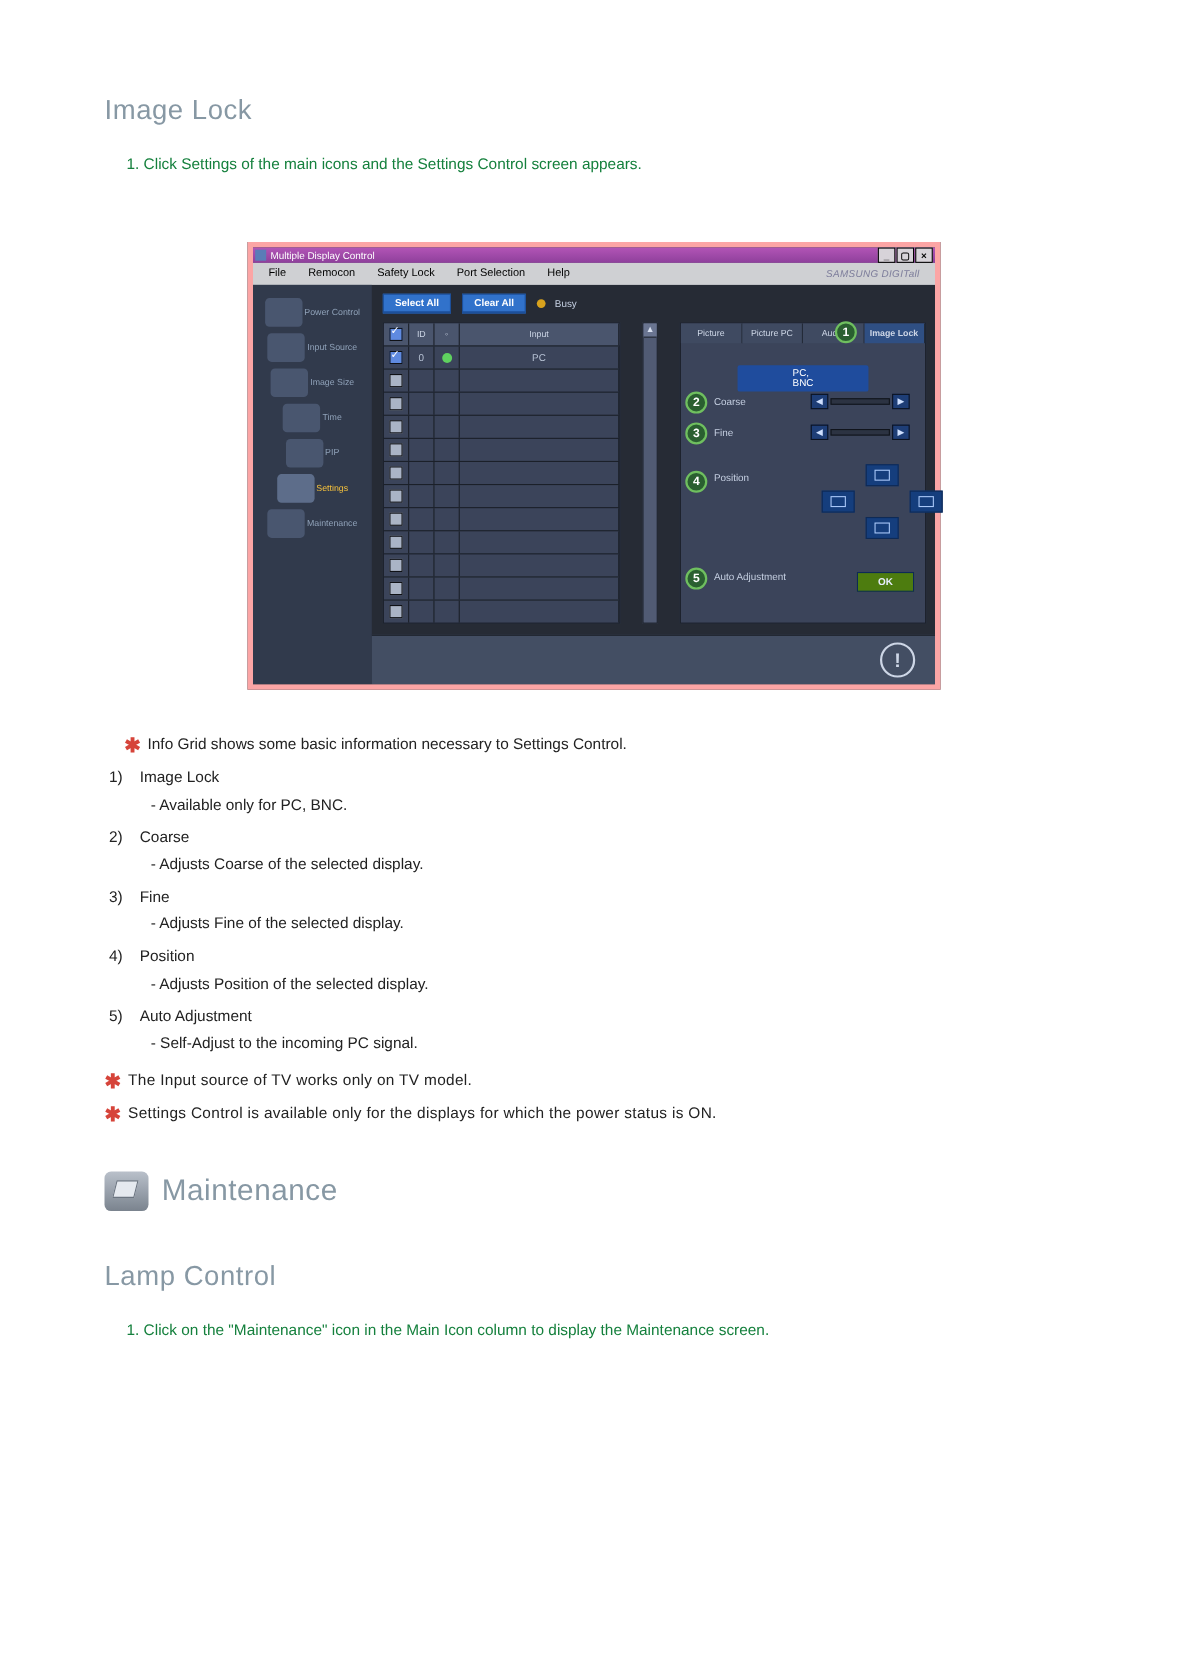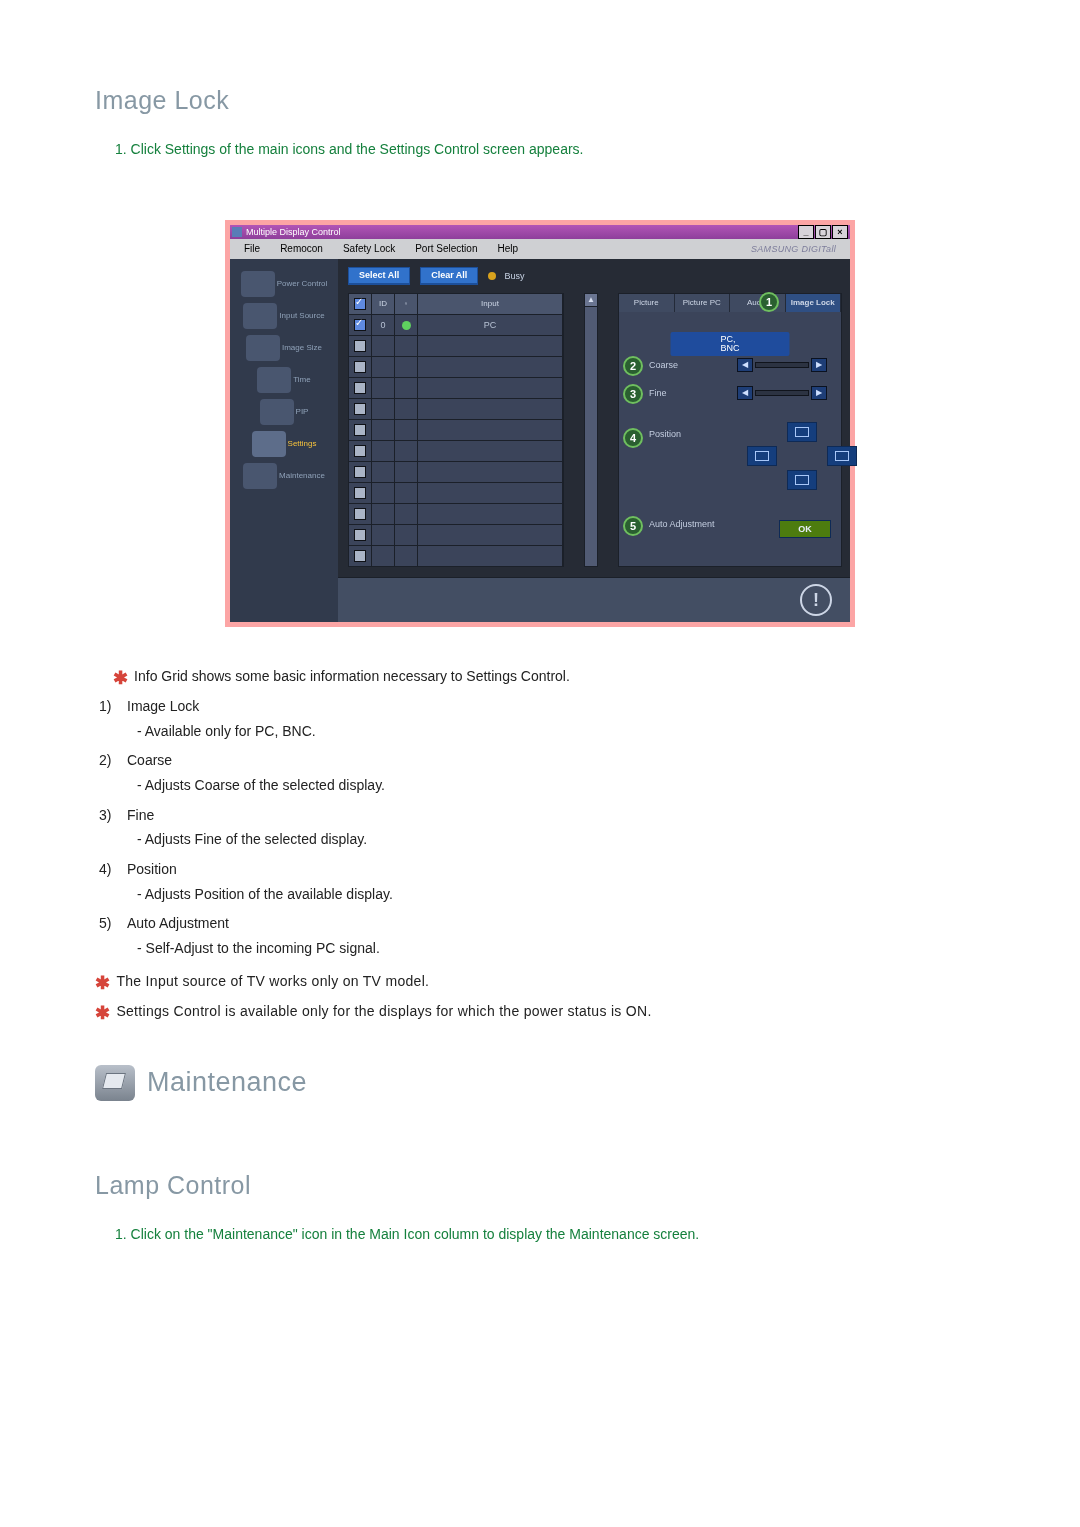--- a/index.html
+++ b/index.html
@@ -337,34 +337,34 @@
         <div class="sub">- Adjusts Coarse of the selected display.</div>
         <div class="li">
           <span class="n">3)</span>
           <span>Fine</span>
         </div>
         <div class="sub">- Adjusts Fine of the selected display.</div>
         <div class="li">
           <span class="n">4)</span>
           <span>Position</span>
         </div>
-        <div class="sub">- Adjusts Position of the available display.</div>
+        <div class="sub">- Adjusts Position of the selected display.</div>
         <div class="li">
           <span class="n">5)</span>
           <span>Auto Adjustment</span>
         </div>
         <div class="sub">- Self-Adjust to the incoming PC signal.</div>
       </div>
   </div>
 
   <div class="notes" id="notes">
       <div><span class="star">✱</span>The Input source of TV works only on TV model.</div>
       <div><span class="star">✱</span>Settings Control is available only for the displays for which the power status is ON.</div>
     </div>
 
   <div class="sect">
     <div class="ic"></div>
     <h1>Maintenance</h1>
   </div>
 
-  <h2 style="margin-top:69px">Lamp Control</h2>
+  <h2 style="margin-top:44px">Lamp Control</h2>
   <p class="lead" style="margin-bottom:0">1.  Click on the "Maintenance" icon in the Main Icon column to display the Maintenance screen.</p>
 </div>
 
 </body></html>

